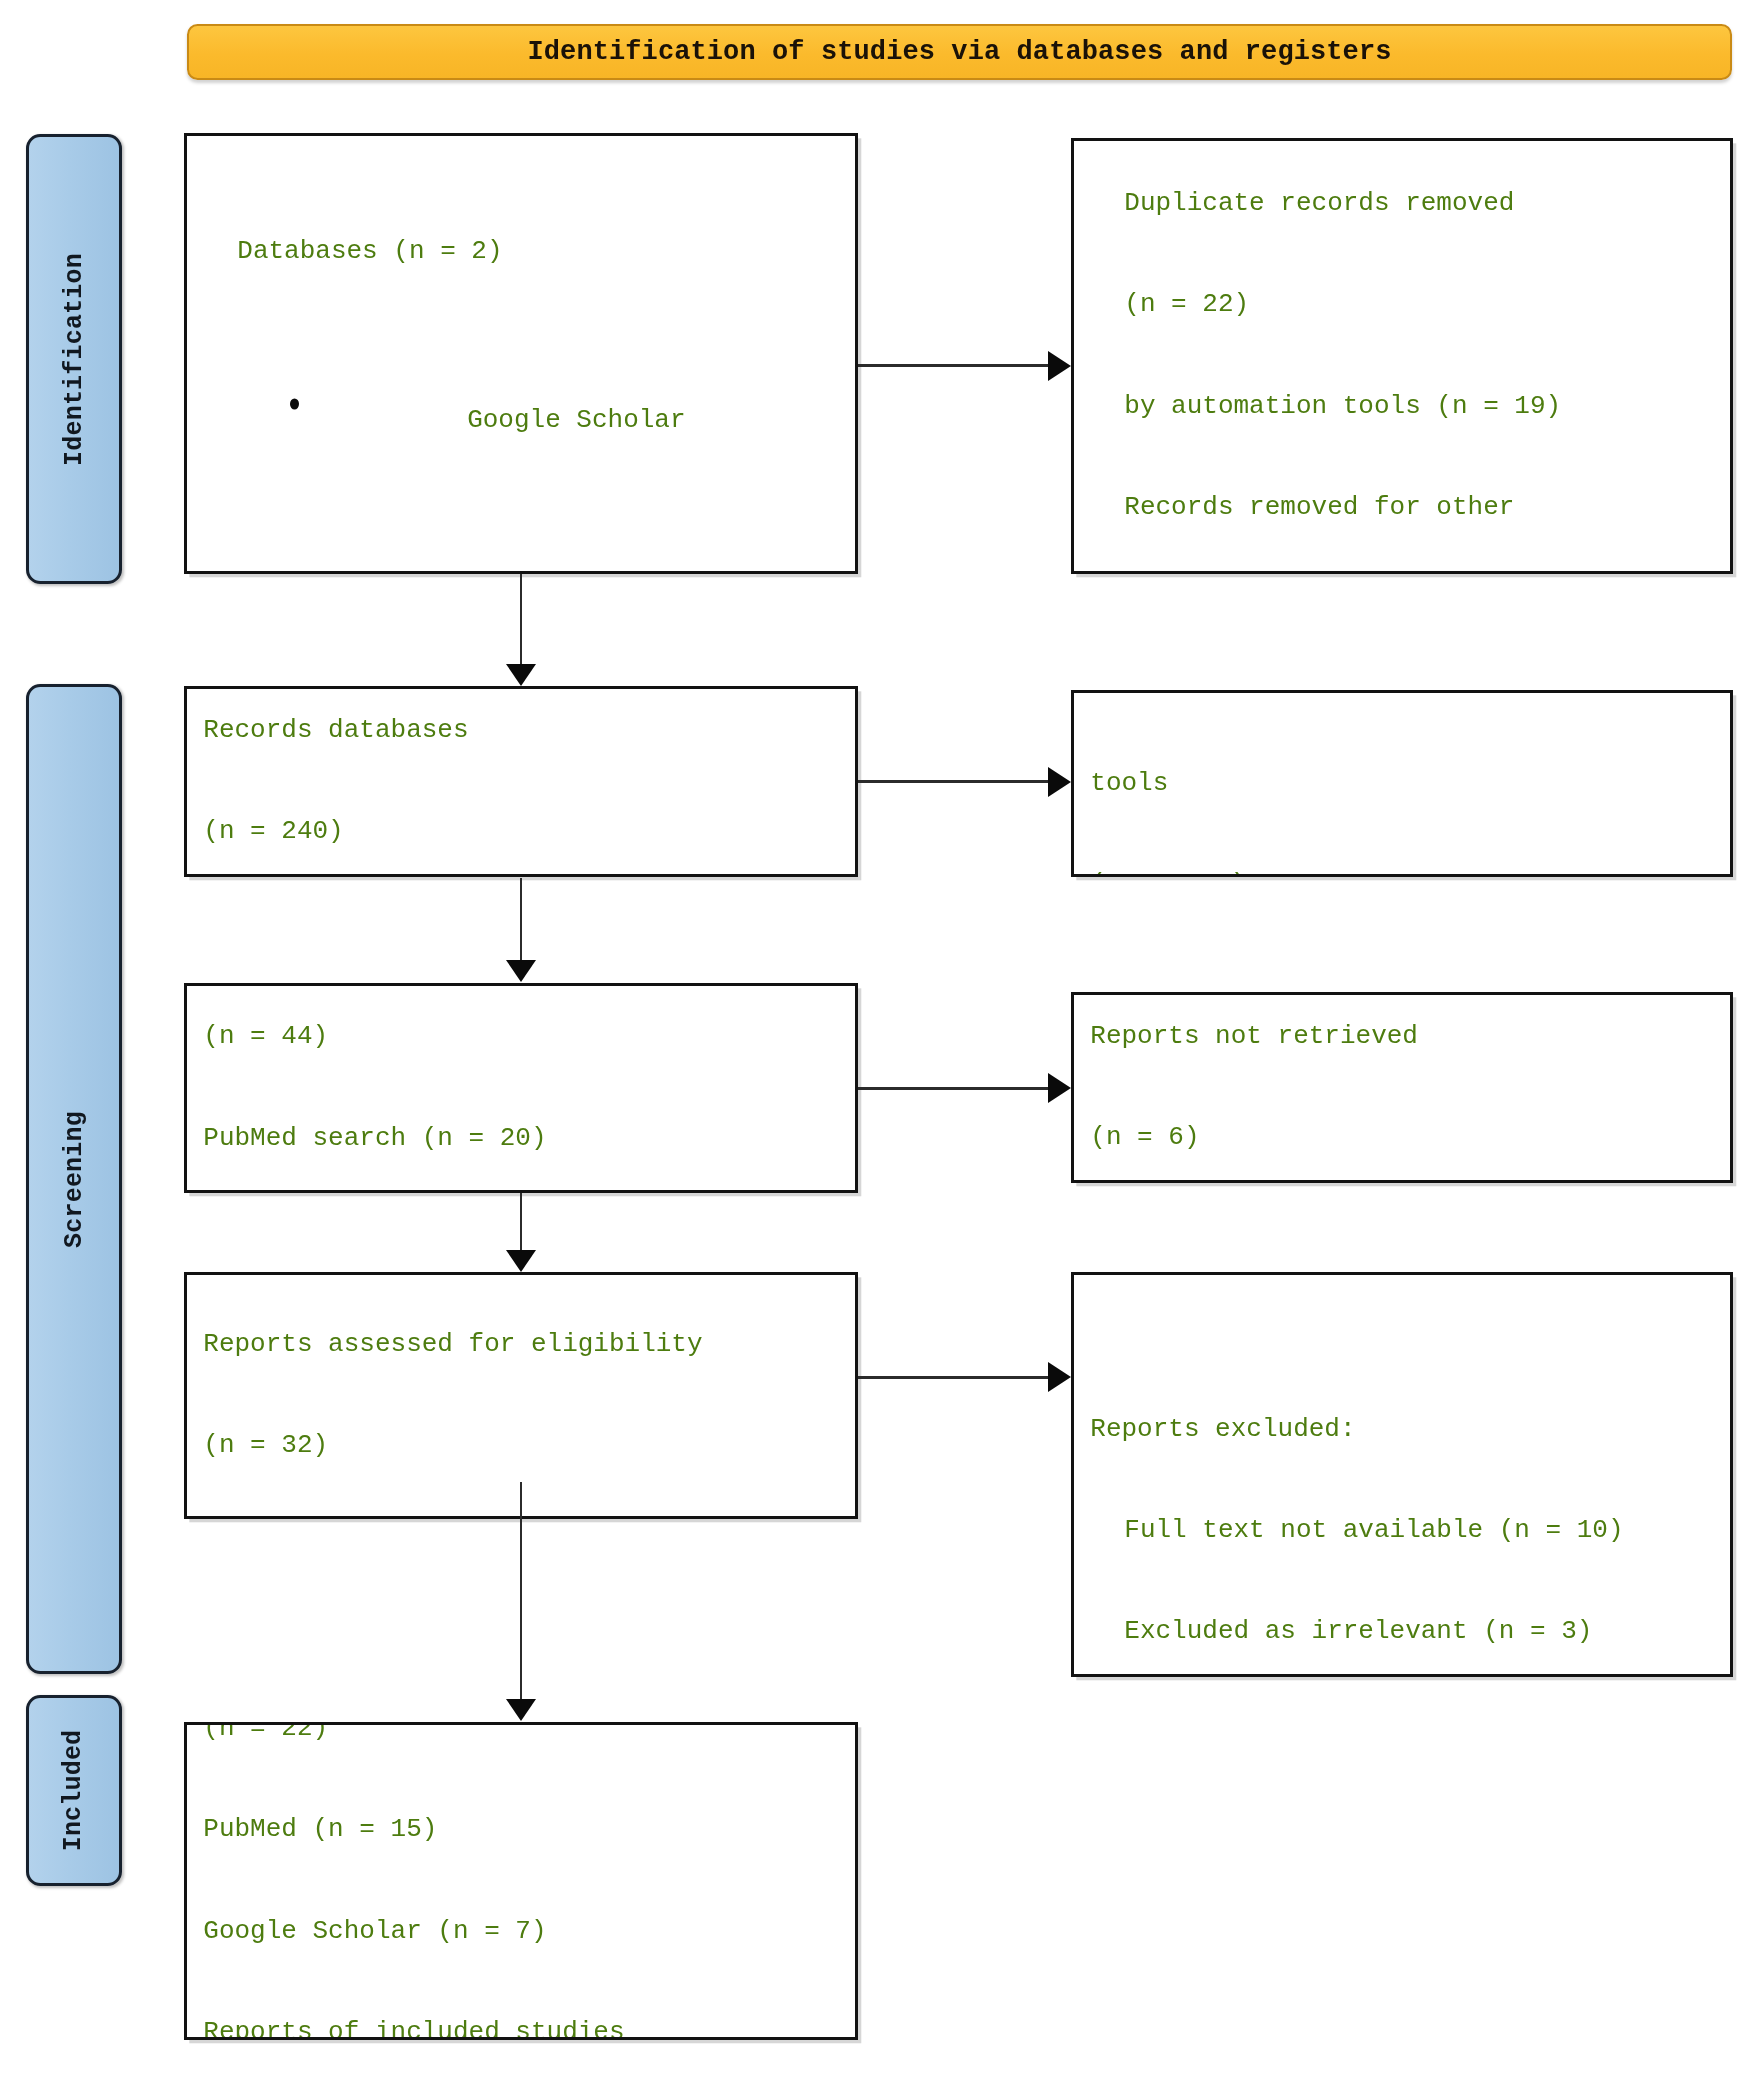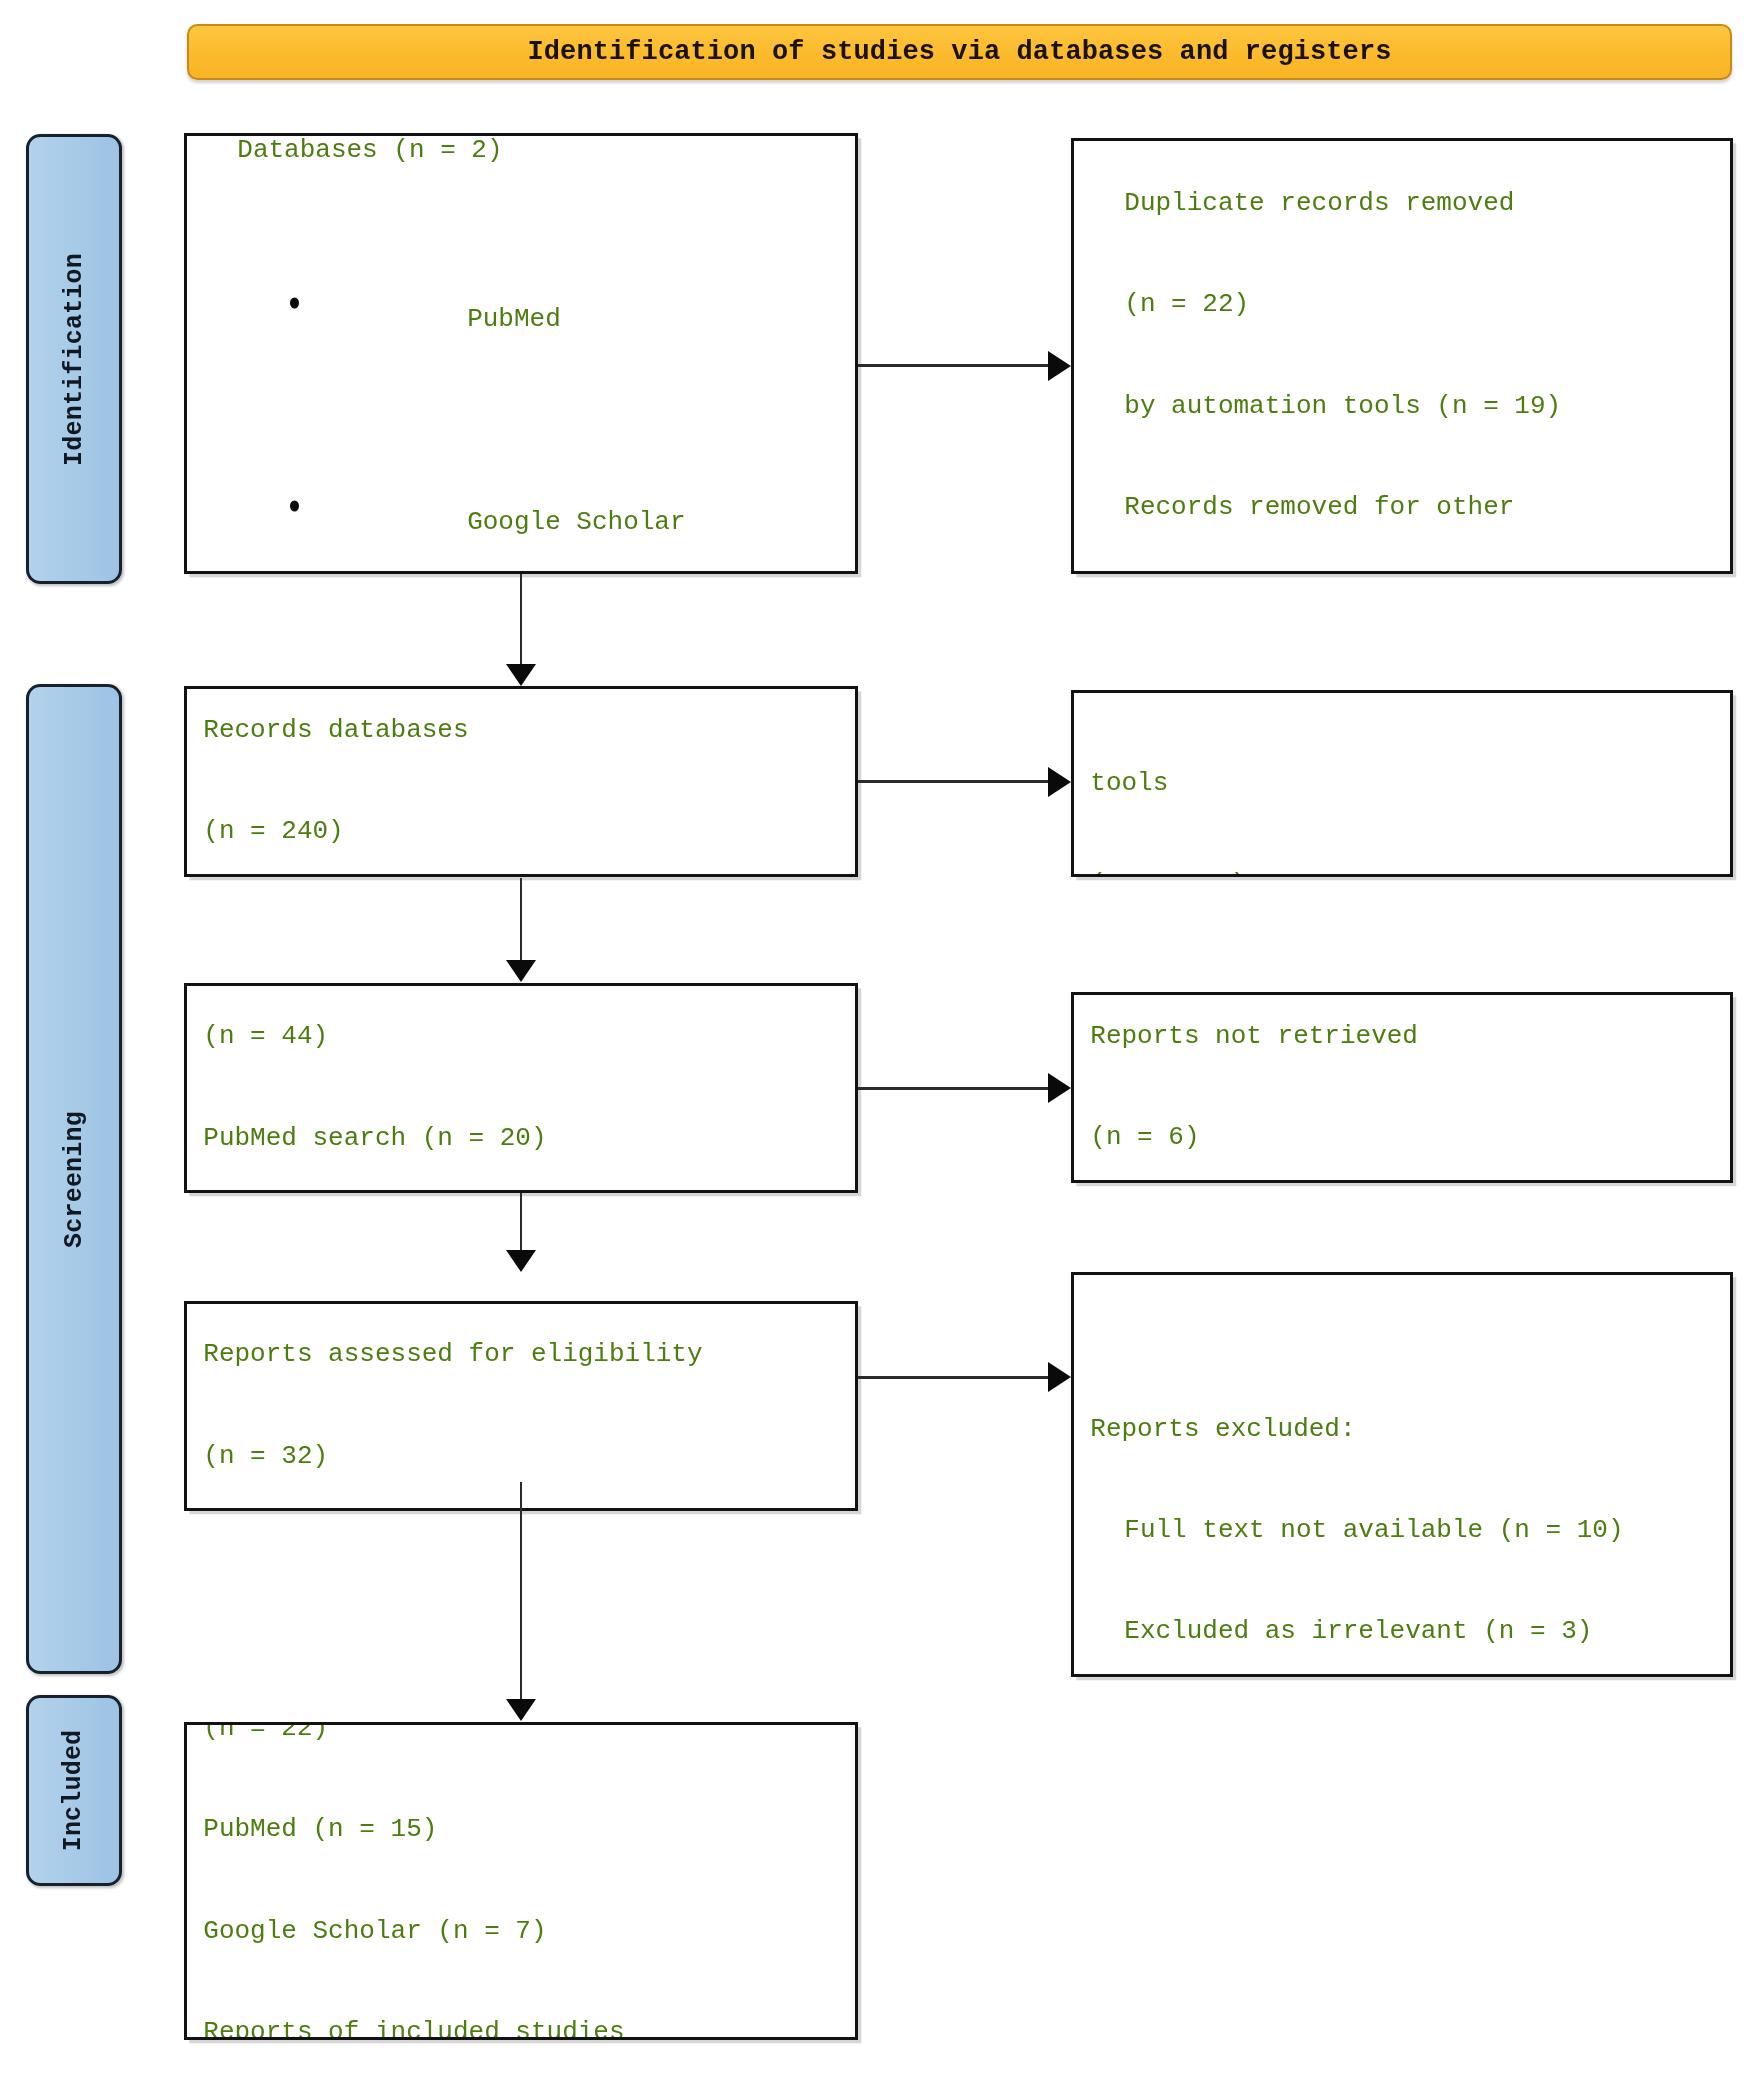--- a/index.html
+++ b/index.html
@@ -148,24 +148,20 @@
   <div class="stage-bar" style="top:1695px; height:191px;">
     <span class="stage-label">Included</span>
   </div>
 
   <div class="box centered-v" style="left:184px; top:133px; width:674px; height:441px;">
     <div class="box-body">
       
       <span class="line indent-1">Databases (n = 2)</span>
       <span class="line indent-2">
         <span class="bullet-dot"></span>
-        <span>PubMed</span>
-      </span>
-      <span class="line indent-2">
-        <span class="bullet-dot"></span>
         <span>Google Scholar</span>
       </span>
       
     </div>
   </div>
 
   <div class="box centered-v" style="left:1071px; top:138px; width:662px; height:436px;">
     <div class="box-body">
       
       <span class="line indent-1">Duplicate records removed</span>
@@ -200,21 +196,21 @@
     </div>
   </div>
 
   <div class="box centered-v" style="left:1071px; top:992px; width:662px; height:191px;">
     <div class="box-body">
       <span class="line">Reports not retrieved</span>
       <span class="line">(n = 6)</span>
     </div>
   </div>
 
-  <div class="box centered-v" style="left:184px; top:1272px; width:674px; height:210px;margin-top:29px;">
+  <div class="box centered-v" style="left:184px; top:1272px; width:674px; height:247px;">
     <div class="box-body">
       <span class="line">Reports assessed for eligibility</span>
       <span class="line">(n = 32)</span>
     </div>
   </div>
 
   <div class="box" style="left:1071px; top:1272px; width:662px; height:405px; padding-top:70px;">
     <div class="box-body">
       <span class="line">Reports excluded:</span>
       <span class="line indent-1">Full text not available (n = 10)</span>

